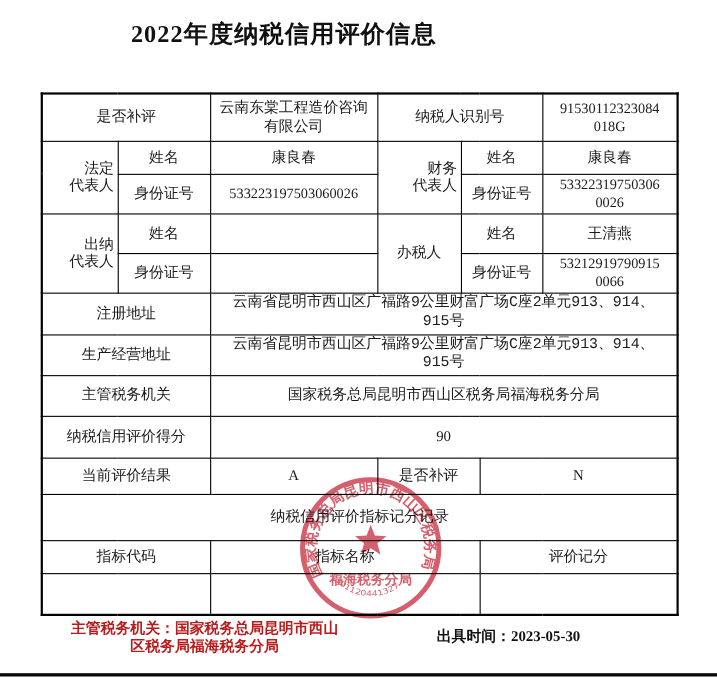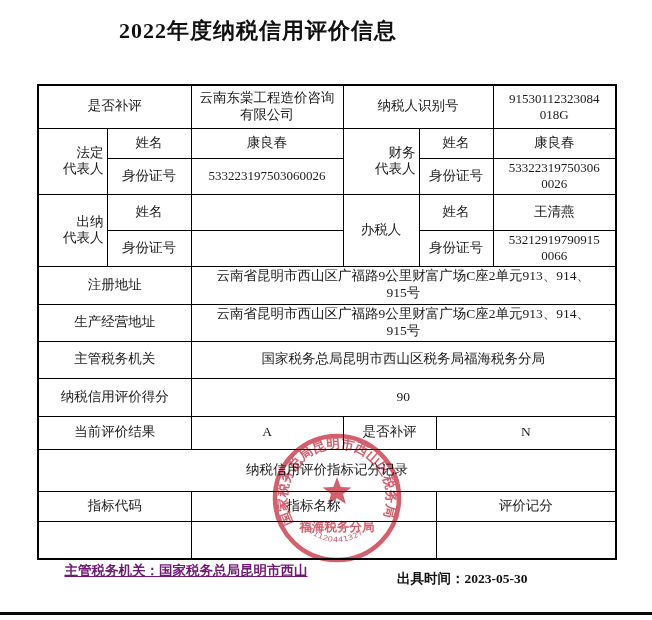--- a/index.html
+++ b/index.html
@@ -17,29 +17,29 @@
     border-collapse:collapse;table-layout:fixed;
     border:2px solid #000;
     font-size:13.5px;line-height:1.25;
   }
   table.doc td{
     border:1px solid #000;text-align:center;vertical-align:middle;
     padding:1px 3px;overflow:hidden;
   }
   .num{font-size:13px;letter-spacing:0;font-family:Liberation Serif, serif;}
   .wrapnum{display:inline-block;max-width:96px;word-break:break-all;}
-  .addr{display:inline-block;max-width:390px;}
+  .addr{display:inline-block;max-width:390px;font-family:Liberation Mono, monospace;}
   .two-line span{display:block;line-height:1.15;text-align:right;}
   .seal{
     position:absolute;left:270px;top:431px;width:134px;height:134px;
     opacity:.85;mix-blend-mode:multiply;pointer-events:none;
   }
   .footer-authority{
     position:absolute;left:40px;top:562px;width:292px;text-align:center;
-    font-size:13.5px;font-weight:600;line-height:17px;color:#701a75;text-decoration:underline;
+    font-size:13.5px;font-weight:600;line-height:17px;color:#b91c1c;
   }
   .footer-authority span{display:block;}
   .footer-issued{
     position:absolute;left:397px;top:570px;font-size:13.5px;font-weight:600;color:#111;
   }
   .bottom-rule{
     position:absolute;left:0;top:612px;width:652px;height:3px;background:#0a0a0a;
   }
 </style>
 </head>
@@ -148,17 +148,18 @@
   <polygon fill="#cf4353" points="67,46 70.7,55.9 81.3,56.4 73,62.9 75.8,73.1 67,67.3 58.2,73.1 61,62.9 52.7,56.4 63.3,55.9"></polygon>
   <text x="67" y="100" text-anchor="middle" font-size="12.5" fill="#cf4353" font-weight="bold" font-family="Liberation Serif, DejaVu Serif, serif">福海税务分局</text>
   <path id="sealArcBottom" d="M 28.9 89 A 44 44 0 0 0 105.1 89" fill="none"></path>
   <text font-size="7" fill="#cf4353" font-family="DejaVu Sans, sans-serif">
     <textPath href="#sealArcBottom" startOffset="4" textLength="70" lengthAdjust="spacingAndGlyphs">5301120441327</textPath>
   </text>
 </svg>
 
 <div class="footer-authority">
   <span>主管税务机关：国家税务总局昆明市西山</span>
+  <span>区税务局福海税务分局</span>
 </div>
 
 <div class="footer-issued"><span>出具时间：</span><span>2023-05-30</span></div>
 
 <div class="bottom-rule"></div>
 
 </body></html>

